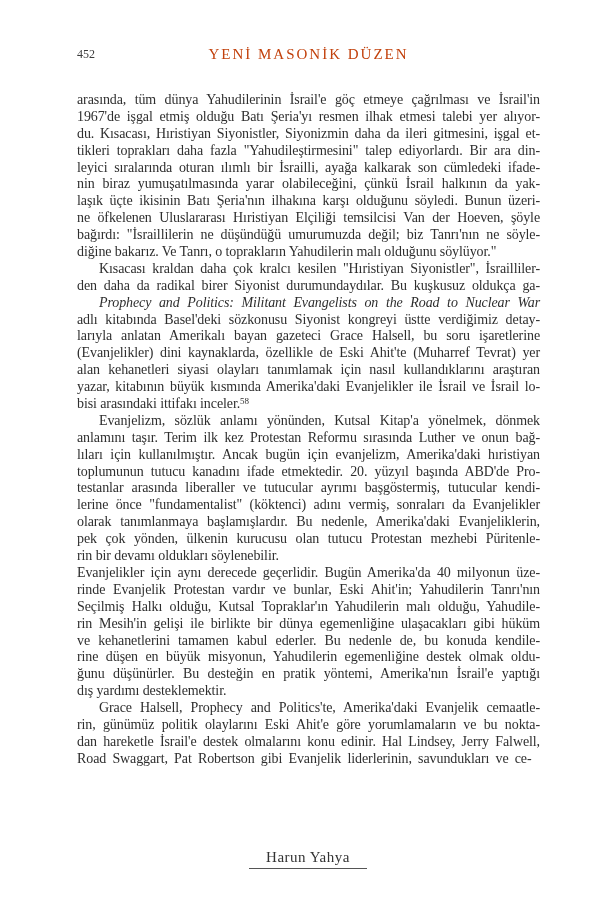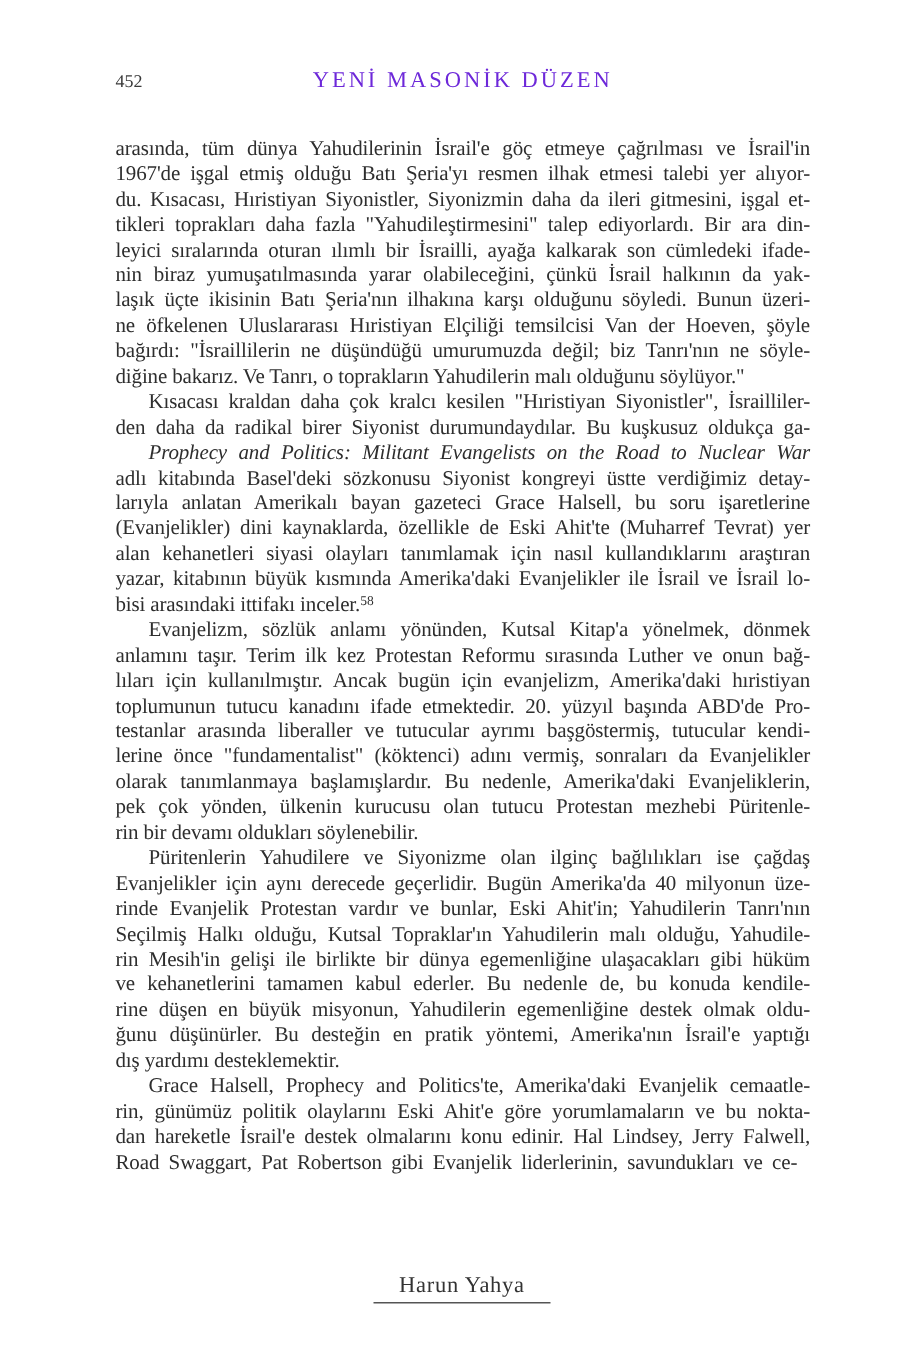--- a/index.html
+++ b/index.html
@@ -23,21 +23,21 @@
     position: absolute;
     left: 0;
     top: 1px;
     font-size: 12px;
     color: #3a3a3a;
   }
   .header-title {
     text-align: center;
     font-size: 15px;
     letter-spacing: 2px;
-    color: #6d28d9;
+    color: #c2410c;
   }
   .body-text {
     position: absolute;
     top: 92px;
     left: 77px;
     width: 463px;
     font-size: 14px;
     letter-spacing: -0.1px;
   }
   .para { margin: 0; padding: 0; }
@@ -113,21 +113,20 @@
         <div class="line"><span class="li" style="word-spacing: 3.10511px;"><span>anlamını taşır. Terim ilk kez Protestan Reformu sırasında Luther ve onun bağ-</span></span></div>
         <div class="line"><span class="li" style="word-spacing: 4.125px;"><span>lıları için kullanılmıştır. Ancak bugün için evanjelizm, Amerika'daki hıristiyan</span></span></div>
         <div class="line"><span class="li" style="word-spacing: 3.73958px;"><span>toplumunun tutucu kanadını ifade etmektedir. 20. yüzyıl başında ABD'de Pro-</span></span></div>
         <div class="line"><span class="li" style="word-spacing: 4.5957px;"><span>testanlar arasında liberaller ve tutucular ayrımı başgöstermiş, tutucular kendi-</span></span></div>
         <div class="line"><span class="li" style="word-spacing: 4.0293px;"><span>lerine önce "fundamentalist" (köktenci) adını vermiş, sonraları da Evanjelikler</span></span></div>
         <div class="line"><span class="li" style="word-spacing: 5.3776px;"><span>olarak tanımlanmaya başlamışlardır. Bu nedenle, Amerika'daki Evanjeliklerin,</span></span></div>
         <div class="line"><span class="li" style="word-spacing: 5.16667px;"><span>pek çok yönden, ülkenin kurucusu olan tutucu Protestan mezhebi Püritenle-</span></span></div>
         <div class="line"><span class="li"><span>rin bir devamı oldukları söylenebilir.</span></span></div>
       </div>
       <div class="para">
-        <div class="line ind"><span class="li" style="word-spacing: 6.20898px;"><span>Püritenlerin Yahudilere ve Siyonizme olan ilginç bağlılıkları ise çağdaş</span></span></div>
         <div class="line"><span class="li" style="word-spacing: 2.94965px; text-align: center;"><span>Evanjelikler için aynı derecede geçerlidir. Bugün Amerika'da 40 milyonun üze-</span></span></div>
         <div class="line"><span class="li" style="word-spacing: 4.30729px;"><span>rinde Evanjelik Protestan vardır ve bunlar, Eski Ahit'in; Yahudilerin Tanrı'nın</span></span></div>
         <div class="line"><span class="li" style="word-spacing: 3.8457px;"><span>Seçilmiş Halkı olduğu, Kutsal Topraklar'ın Yahudilerin malı olduğu, Yahudile-</span></span></div>
         <div class="line"><span class="li" style="word-spacing: 3.44687px;"><span>rin Mesih'in gelişi ile birlikte bir dünya egemenliğine ulaşacakları gibi hüküm</span></span></div>
         <div class="line"><span class="li" style="word-spacing: 4.73438px;"><span>ve kehanetlerini tamamen kabul ederler. Bu nedenle de, bu konuda kendile-</span></span></div>
         <div class="line"><span class="li" style="word-spacing: 4.08333px;"><span>rine düşen en büyük misyonun, Yahudilerin egemenliğine destek olmak oldu-</span></span></div>
         <div class="line"><span class="li" style="word-spacing: 5.02604px;"><span>ğunu düşünürler. Bu desteğin en pratik yöntemi, Amerika'nın İsrail'e yaptığı</span></span></div>
         <div class="line"><span class="li"><span>dış yardımı desteklemektir.</span></span></div>
       </div>
       <div class="para">

